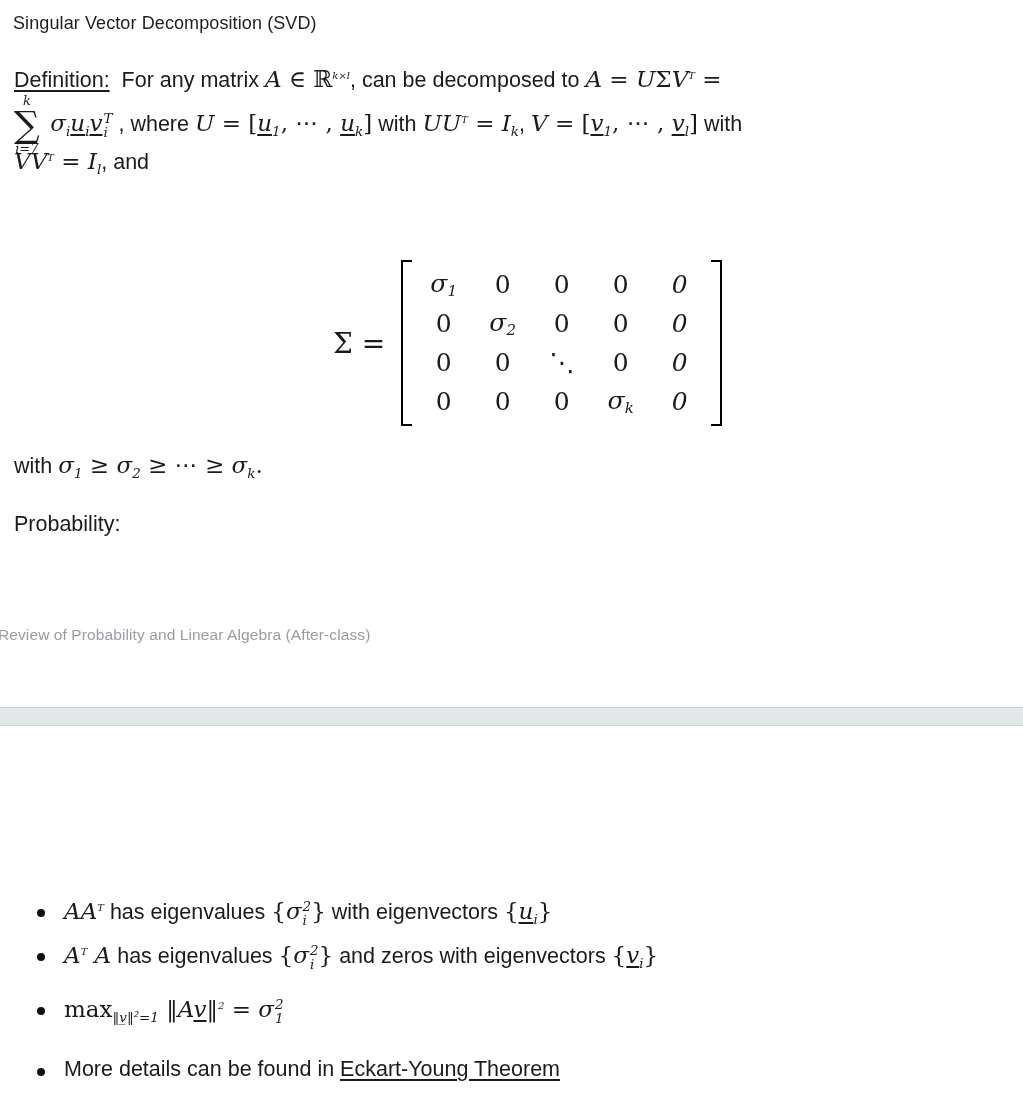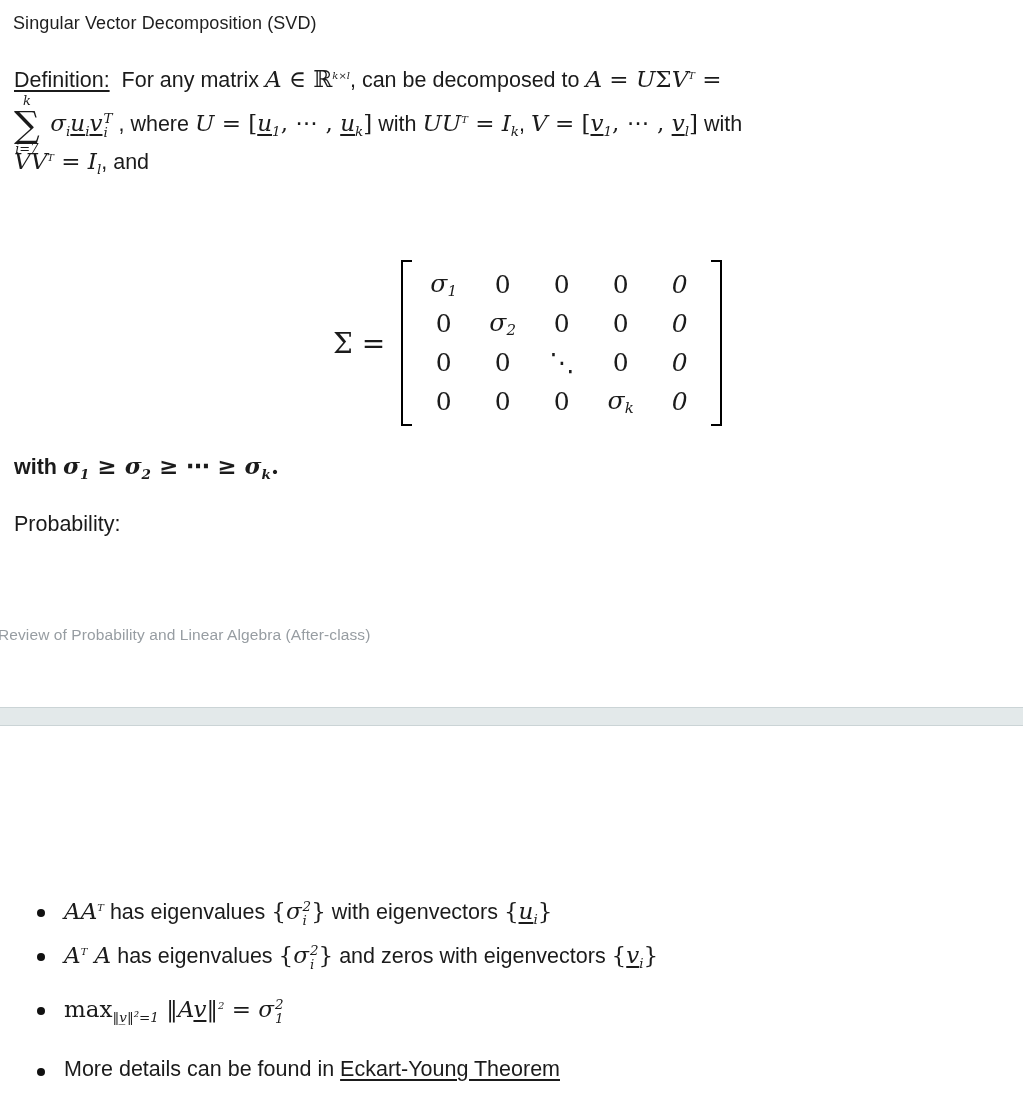--- a/index.html
+++ b/index.html
@@ -9,21 +9,21 @@
   .slide2{position:absolute;top:726px;left:0;width:100%;height:377px;}
 
   .title{position:absolute;top:13px;left:13px;font-size:18px;font-weight:400;
          color:#1e1e1e;margin:0;letter-spacing:.1px;}
 
   .pline{position:absolute;left:14px;line-height:1.35;font-size:21.5px;white-space:nowrap;}
   .l1{top:64px;}
   .l2{top:94px;}
   .l3{top:146px;}
 
-  .sigline{position:absolute;left:14px;top:452px;font-size:21.5px;white-space:nowrap;font-weight:bold;}
+  .sigline{position:absolute;left:14px;top:452px;font-size:21.5px;white-space:nowrap;}
   .props{position:absolute;left:14px;top:512px;font-size:21.5px;}
   .caption{position:absolute;left:-2px;top:626px;font-size:15.5px;color:#979da2;letter-spacing:.1px;}
 
   
   .sn{font-family:"Liberation Sans",sans-serif;}
   .mi{font-family:"DejaVu Serif","DejaVu Sans",serif;font-style:italic;font-size:23px;}
   .mr{font-family:"DejaVu Serif","DejaVu Sans",serif;font-style:normal;font-size:23px;}
   .bold{font-weight:400;}
   .ul{text-decoration:underline;text-decoration-thickness:1.8px;text-underline-offset:3px;}
   sup.sp{font-size:10px;line-height:1;text-align:right;}

